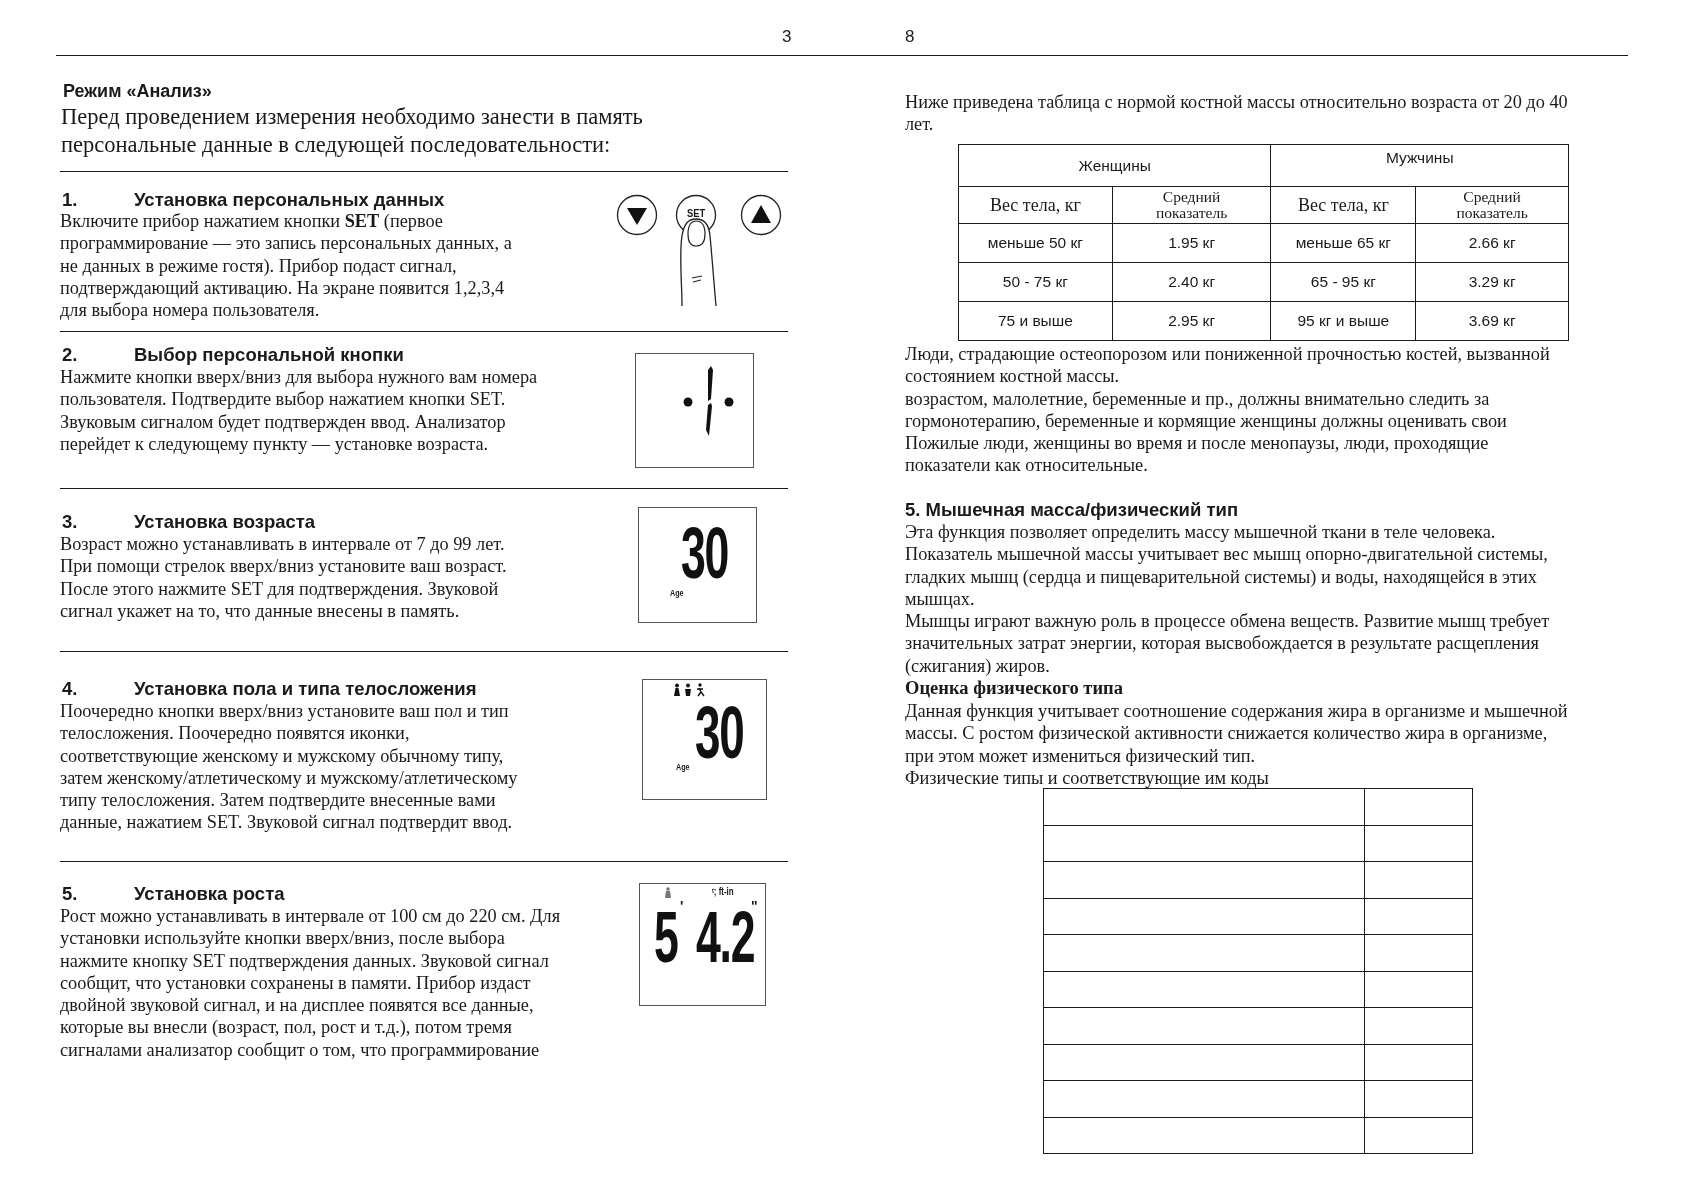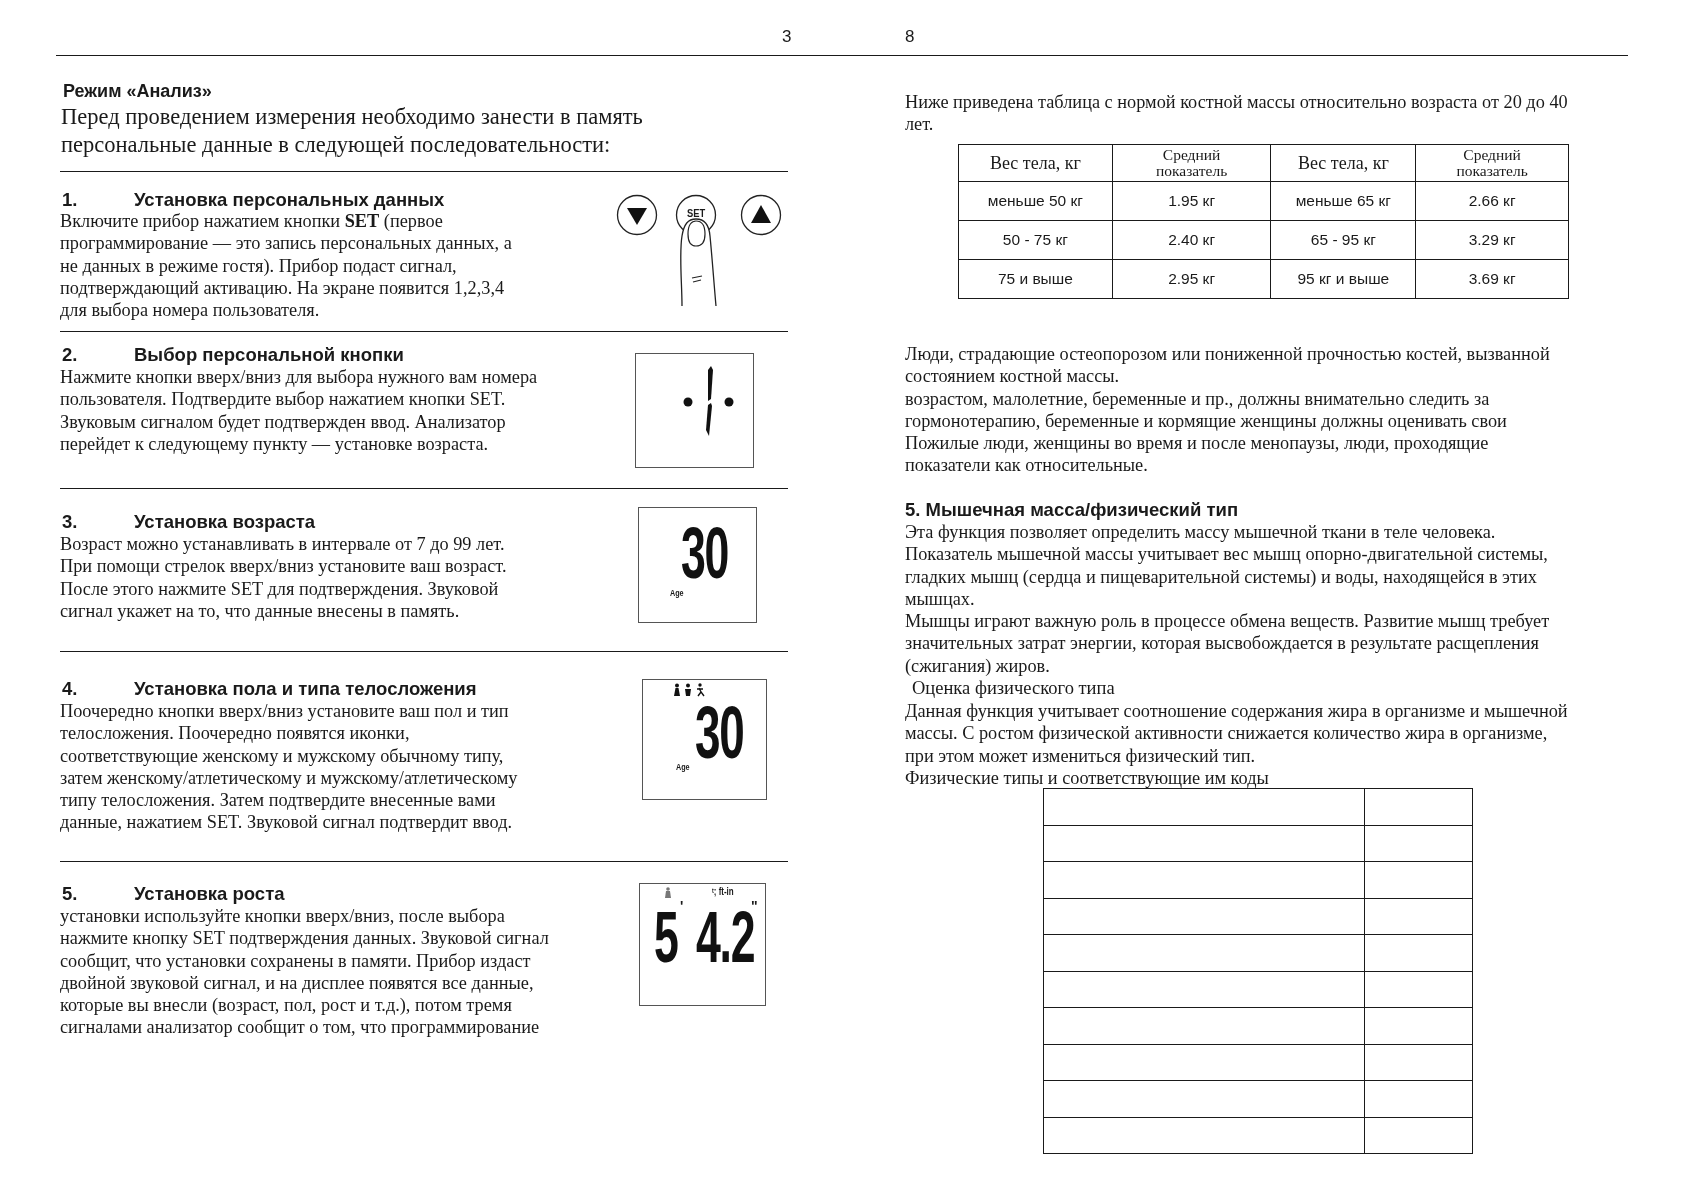--- a/index.html
+++ b/index.html
@@ -20,21 +20,21 @@
   .right-text { font-family:"Liberation Serif", serif; font-size:18.3px; line-height:22.3px; left:905px; width:735px; }
   table.bone { position:absolute; left:958px; top:144px; width:611px; border-collapse:collapse; }
   table.bone td { border:1.3px solid #1a1a1a; text-align:center; vertical-align:middle; padding:0; }
   table.bone .h1 td { height:37px; font-family:"Liberation Sans", sans-serif; font-size:15.5px; }
   table.bone .h2 td { height:36px;text-align:center; }
   table.bone .h2 .w { font-family:"Liberation Serif", serif; font-size:18px; }
   table.bone .h2 .m { font-family:"Liberation Serif", serif; font-size:15.5px; line-height:16px; }
   table.bone .r td { height:38px; font-family:"Liberation Sans", sans-serif; font-size:15.5px; }
   table.types { position:absolute; left:1043px; top:788px; width:430px; border-collapse:collapse; }
   table.types td { border:1.3px solid #1a1a1a; height:35.5px; padding:0; }
-  .bold-serif { font-family:"Liberation Serif", serif; font-weight:normal;margin-left:7px; }
+  .bold-serif { font-family:"Liberation Serif", serif; font-weight:bold; }
   .sub-head { font-family:"Liberation Sans", sans-serif; font-weight:bold; font-size:18.5px; }
 </style>
 </head>
 <body>
 
 <div class="abs pagenum" style="left:782px;">3</div>
 <div class="abs pagenum" style="left:905px;">8</div>
 <div class="hr" style="left:56px; width:1572px; top:55px;"></div>
 
 <div class="abs mode-title">Режим «Анализ»</div>
@@ -132,20 +132,21 @@
   </svg>
   <div class="seg" style="left:52px; top:10px; font-size:74px;">30</div>
   <div class="age-label" style="left:33px; top:82px;">Age</div>
 </div>
 <div class="hr" style="left:60px; width:728px; top:861px;"></div>
 
 <div class="abs sec-head" style="top:883px;">
   <span class="num">5.</span><span>Установка роста</span>
 </div>
 <div class="abs sec-body" style="top:905px; width:600px;">
+  <div>Рост можно устанавливать в интервале от 100 см до 220 см. Для</div>
   <div>установки используйте кнопки вверх/вниз, после выбора</div>
   <div>нажмите кнопку SET   подтверждения данных. Звуковой сигнал</div>
   <div>сообщит, что установки сохранены в памяти. Прибор издаст</div>
   <div>двойной звуковой сигнал,  и на дисплее появятся все данные,</div>
   <div>которые вы внесли (возраст, пол, рост и т.д.), потом тремя</div>
   <div>сигналами анализатор сообщит о том, что программирование</div>
 </div>
 <div class="lcd" style="left:639px; top:883px; width:125px; height:121px;text-align:center;">
   <svg class="abs" style="left:24px; top:3px;" width="8" height="12" viewBox="0 0 8 12">
       <circle cx="4" cy="2" r="1.8" fill="#777"></circle>
@@ -166,20 +167,24 @@
 </div>
 
 <table class="bone">
   <colgroup>
       <col style="width:154px">
       <col style="width:159px">
       <col style="width:145px">
       <col style="width:153px">
     </colgroup>
   <tbody>
+      <tr class="h1">
+    <td colspan="2">Женщины</td>
+    <td colspan="2" style="vertical-align:top; padding-top:4px;">Мужчины</td>
+  </tr>
   <tr class="h2">
     <td class="w">Вес тела, кг</td>
     <td class="m">
           <div>Средний</div>
           <div>показатель</div>
         </td>
     <td class="w">Вес тела, кг</td>
     <td class="m">
           <div>Средний</div>
           <div>показатель</div>

